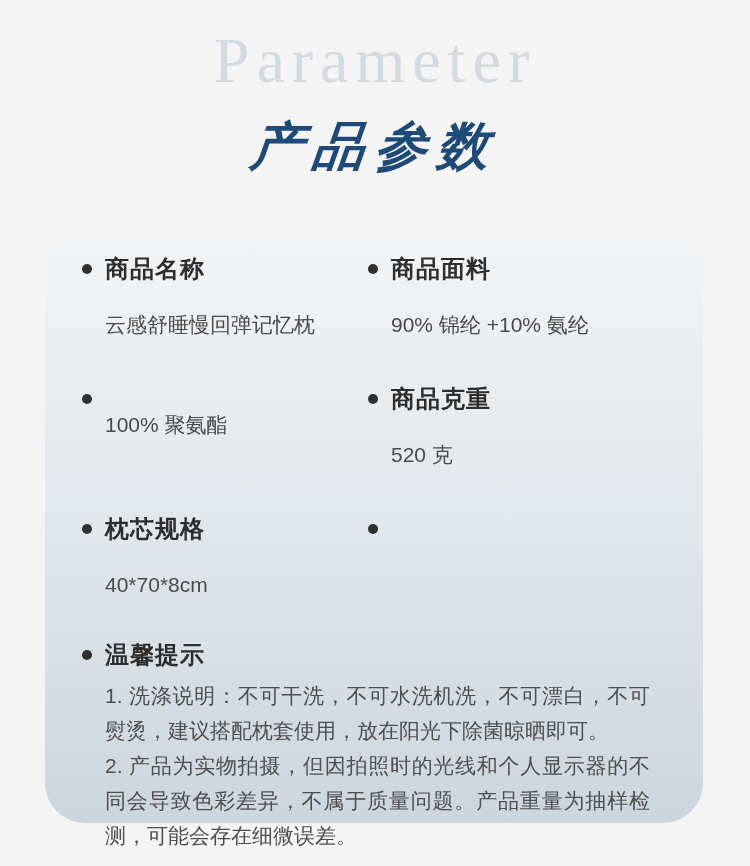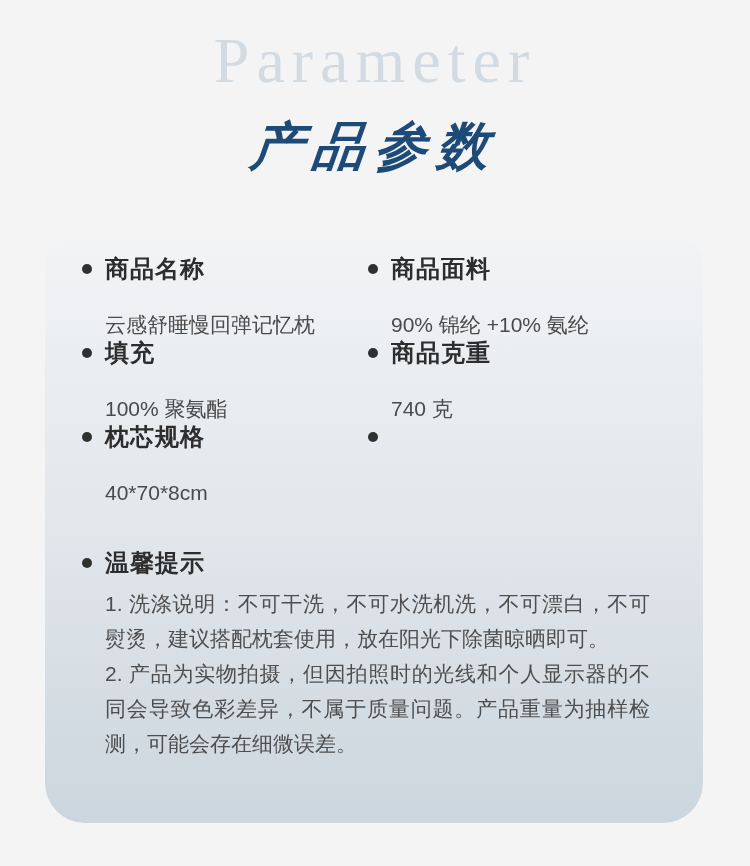--- a/index.html
+++ b/index.html
@@ -49,20 +49,21 @@
     width: 658px;
     height: 583px;
     border-radius: 22px 22px 40px 40px;
     background: linear-gradient(to bottom, #f2f3f5 0%, #e3e8ec 45%, #ccd6de 100%);
     padding: 14px 36px 0 37px;
   }
 
   .spec-grid {
     display: grid;
     grid-template-columns: 286px 1fr;
+    row-gap: 46px;
   }
 
   .spec {
     display: flex;
     align-items: flex-start;
   }
   .bullet {
     width: 10px;
     height: 10px;
     border-radius: 50%;
@@ -126,30 +127,29 @@
         <span class="bullet"></span>
         <div>
           <div class="spec-label">商品面料</div>
           <div class="spec-value">90% 锦纶 +10% 氨纶</div>
         </div>
       </div>
 
       <div class="spec">
         <span class="bullet"></span>
         <div>
-          <div class="spec-label">填充</div>
           <div class="spec-value">100% 聚氨酯</div>
         </div>
       </div>
 
       <div class="spec">
         <span class="bullet"></span>
         <div>
           <div class="spec-label">商品克重</div>
-          <div class="spec-value">740 克</div>
+          <div class="spec-value">520 克</div>
         </div>
       </div>
 
       <div class="spec">
         <span class="bullet"></span>
         <div>
           <div class="spec-label">枕芯规格</div>
           <div class="spec-value">40*70*8cm</div>
         </div>
       </div>

